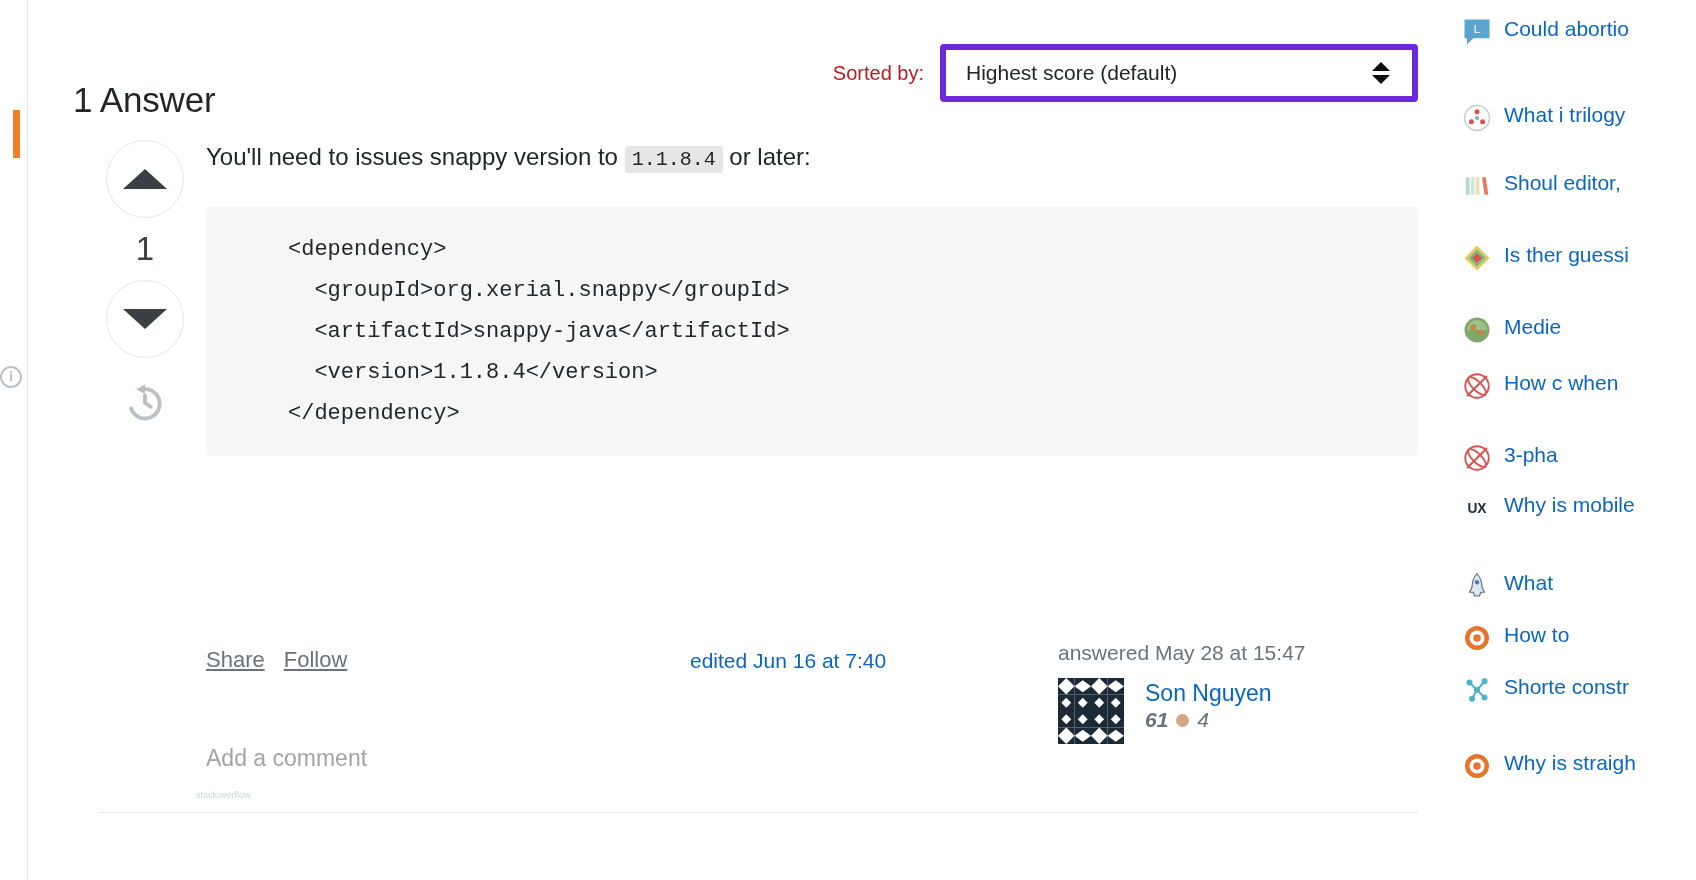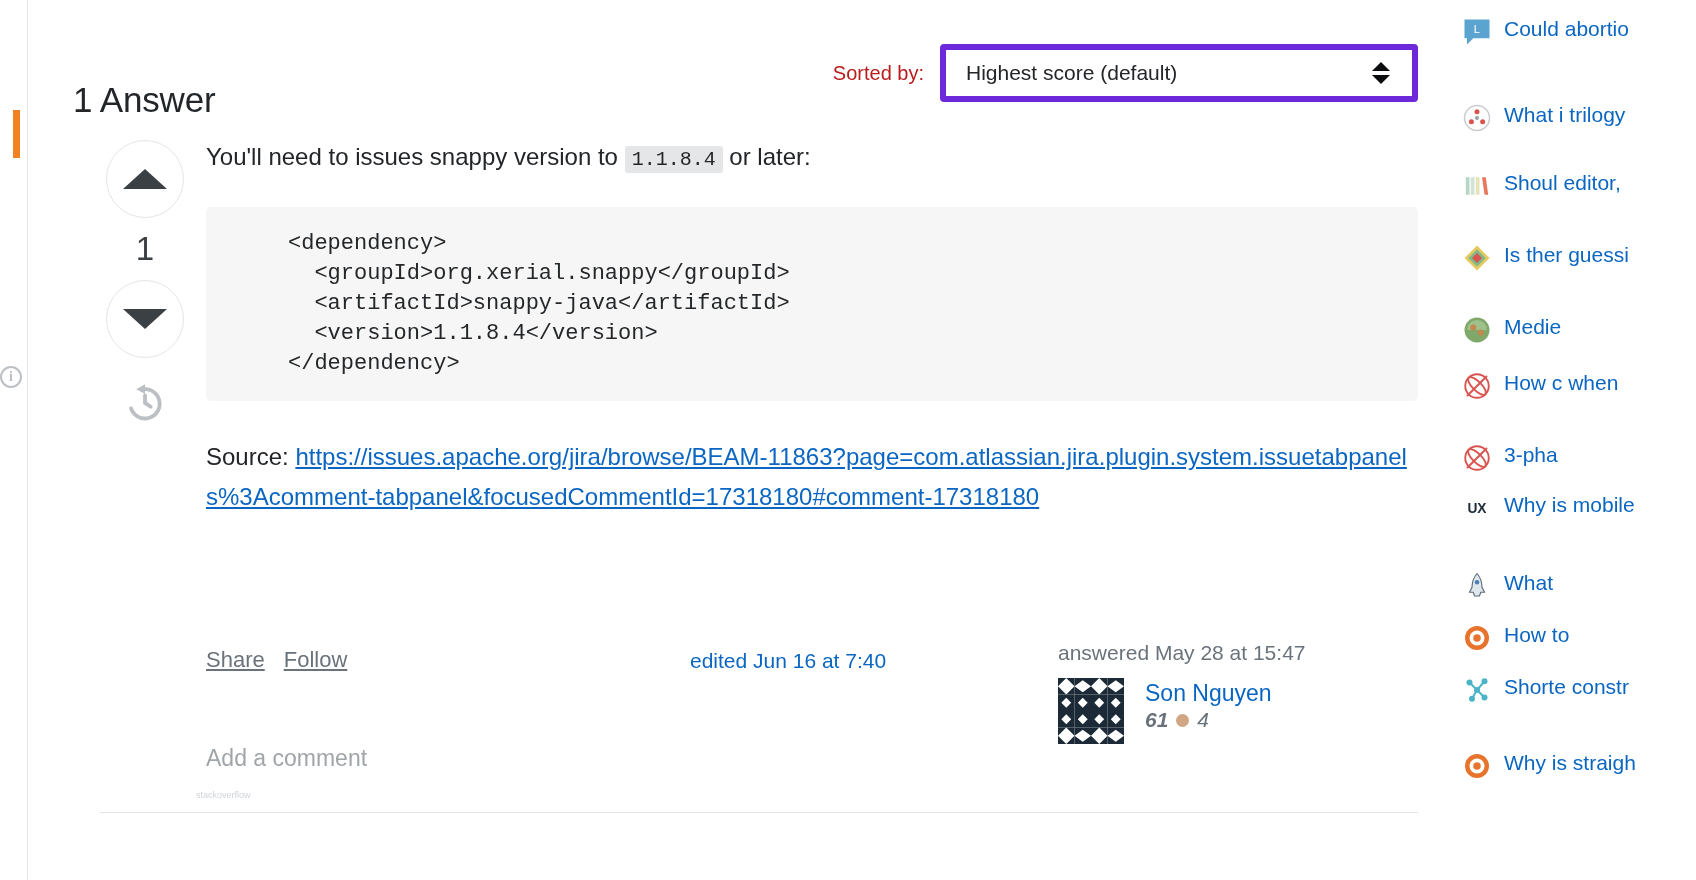--- a/index.html
+++ b/index.html
@@ -106,21 +106,21 @@
   }
   code.inline {
     font-family: "Liberation Mono", monospace;
     background: #e4e6e8; border-radius: 3px;
     padding: 2px 7px; font-size: 20px; color: #242729;
   }
   pre.codeblock {
     background: #f6f6f6; border-radius: 5px;
     margin: 0 0 36px 0; padding: 22px 0 22px 82px;
     font-family: "Liberation Mono", monospace;
-    font-size: 22px; line-height: 30px; color: #242729;
+    font-size: 22px; line-height: 41px; color: #242729;
     white-space: pre; overflow: hidden;
   }
   .source-line {
     font-size: 24px; line-height: 40px; color: #232629;
     margin: 0 0 30px 0; word-break: break-all;
   }
   a.link { color: #0a66c2; text-decoration: underline; }
 
   
   .meta-row {
@@ -224,24 +224,20 @@
         <code class="inline">1.1.8.4</code>
         <span>or later:</span>
       </p>
 
       <pre class="codeblock">&lt;dependency&gt;
   &lt;groupId&gt;org.xerial.snappy&lt;/groupId&gt;
   &lt;artifactId&gt;snappy-java&lt;/artifactId&gt;
   &lt;version&gt;1.1.8.4&lt;/version&gt;
 &lt;/dependency&gt;</pre>
 
-      <p class="source-line">
-        <span>Source:</span>
-        <a class="link" href="#">https://issues.apache.org/jira/browse/BEAM-11863?page=com.atlassian.jira.plugin.system.issuetabpanels%3Acomment-tabpanel&amp;focusedCommentId=17318180#comment-17318180</a>
-      </p>
     </div>
 
     <div class="meta-row">
       <div class="share-follow">
         <span>Share</span>
         <span>Follow</span>
       </div>
       <div class="edited">edited Jun 16 at 7:40</div>
 
       <div class="usercard">

